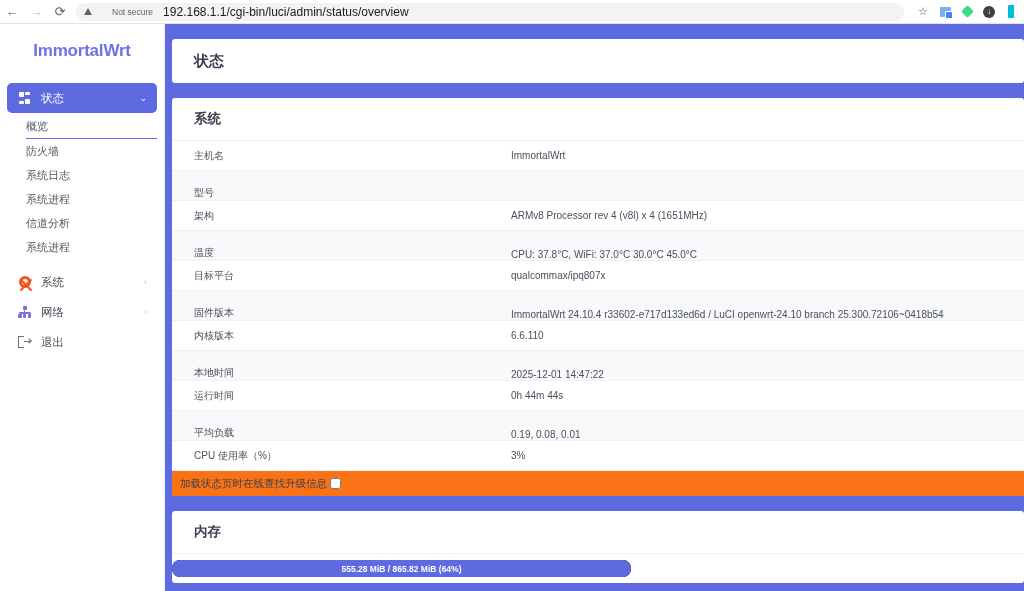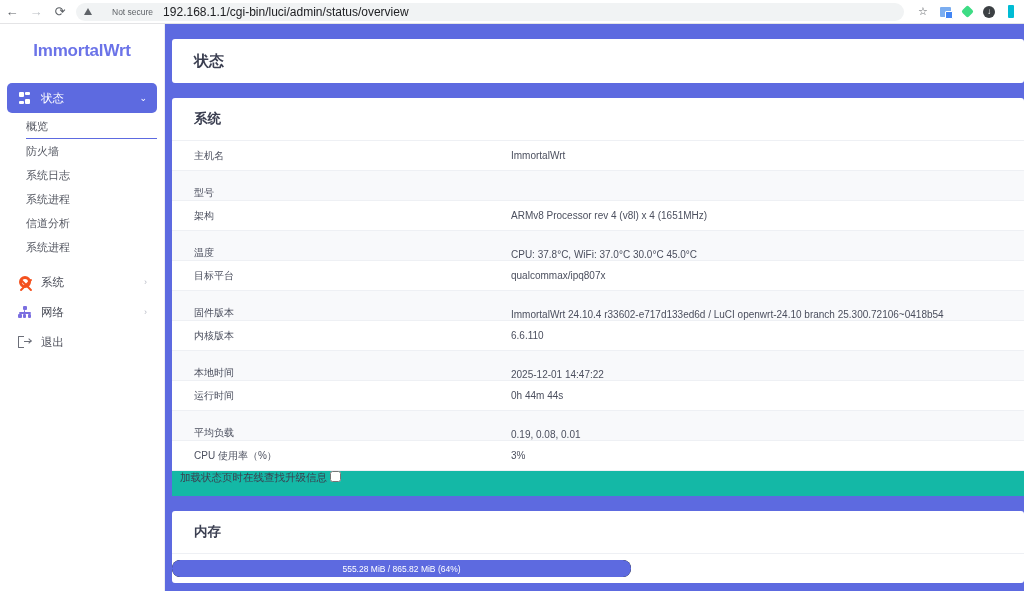--- a/index.html
+++ b/index.html
@@ -205,42 +205,43 @@
     height: 30px;
     align-items: center;
     border-top: 1px solid #eef0f4;
     font-size: 10px;
     color: #4b4f5e;
   }
   .trow.alt { background: #f8f9fb; align-items: flex-end; }
   .tlabel { width: 339px; padding-left: 22px; flex: 0 0 auto; }
   .tvalue { flex: 1 1 auto; padding-right: 14px; overflow: hidden; white-space: nowrap; }
   .checkrow {
-    display: flex; align-items: flex-start;
+    display: flex; align-items: center;
     height: 26px;
-    background: #14b8a6;
+    background: #f97316;
     padding-left: 8px;
     font-size: 10.5px;
     color: #3c4050;
     border-top: 1px solid #eef0f4;
   }
   .checkrow input { margin-left: 3px; width: 11px; height: 11px; }
 
   .progress-wrap {
     flex: 1 1 auto;
     padding-right: 0;
     display: flex; align-items: center;
   }
   .progress {
     position: relative;
     width: 459px;
     height: 17px;
     background: #0f172a;
     border-radius: 8px;
     overflow: hidden;
+    font-weight: bold;
   }
   .progress-fill {
     position: absolute; left: 0; top: 0; bottom: 0;
     background: #5d6ae0;
     border-radius: 8px;
   }
   .progress-text {
     position: absolute; left: 0; right: 0; top: 0; bottom: 0;
     display: flex; align-items: center; justify-content: center;
     font-size: 8.5px;

